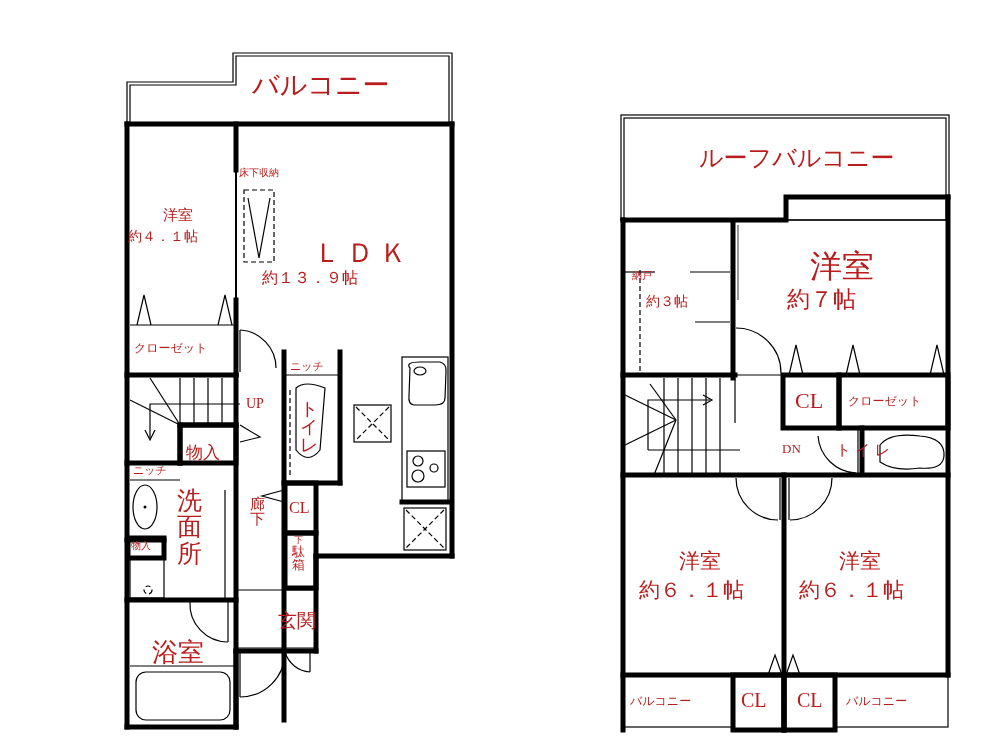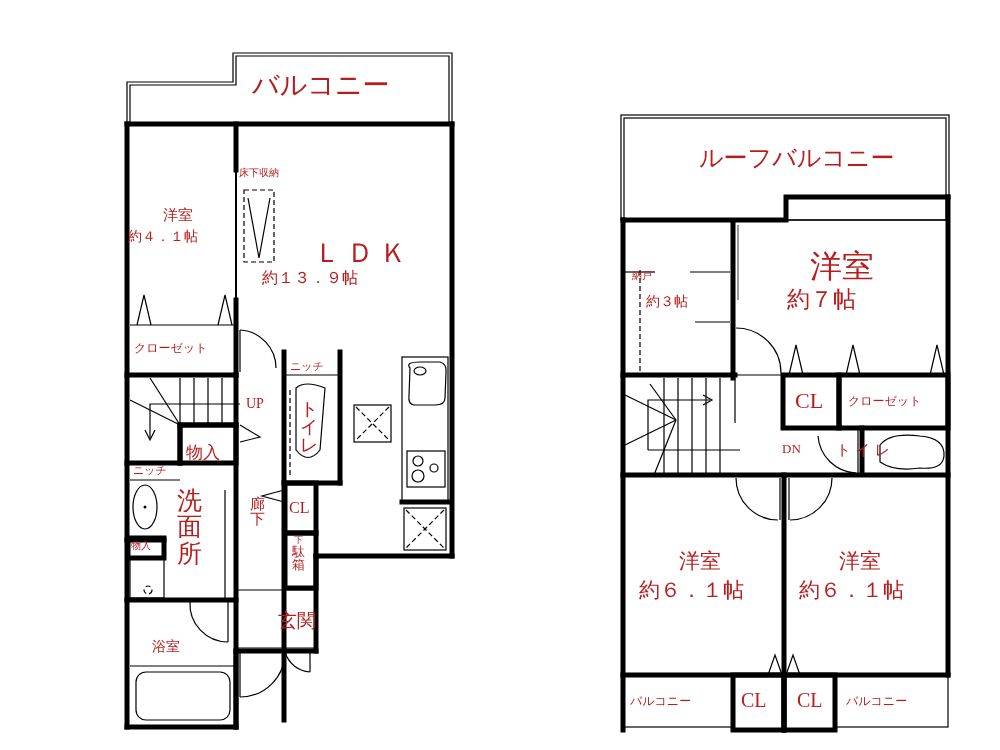--- a/index.html
+++ b/index.html
@@ -212,21 +212,21 @@
   <span>下</span>
 </div>
 <div class="t" style="left:289px;top:500px;font-size:16px;">CL</div>
 <div class="t col" style="left:292px;top:536px;font-size:13px;">
   <span style="font-size:9px;">下</span>
   <span>駄</span>
   <span>箱</span>
 </div>
 <div class="t" style="left:131px;top:541px;font-size:10px;">物入</div>
 <div class="t" style="left:250px;top:611px;font-size:19px;margin-left:28px;">玄関</div>
-<div class="t" style="left:152px;top:640px;font-size:14px;">浴室</div>
+<div class="t" style="left:152px;top:640px;font-size:26px;">浴室</div>
 
 <div class="t" style="left:662px;top:146px;font-size:24px;margin-left:37px;">ルーフバルコニー</div>
 <div class="t" style="left:810px;top:250px;font-size:32px;">洋室</div>
 <div class="t" style="left:787px;top:288px;font-size:23px;">約７帖</div>
 <div class="t" style="left:632px;top:271px;font-size:10px;">納戸</div>
 <div class="t" style="left:646px;top:295px;font-size:14px;">約３帖</div>
 <div class="t" style="left:795px;top:390px;font-size:22px;">CL</div>
 <div class="t" style="left:848px;top:395px;font-size:12px;">クローゼット</div>
 <div class="t" style="left:836px;top:443px;font-size:15px;letter-spacing:4px;">トイレ</div>
 <div class="t" style="left:745px;top:442px;font-size:13px;margin-left:37px;">DN</div>

